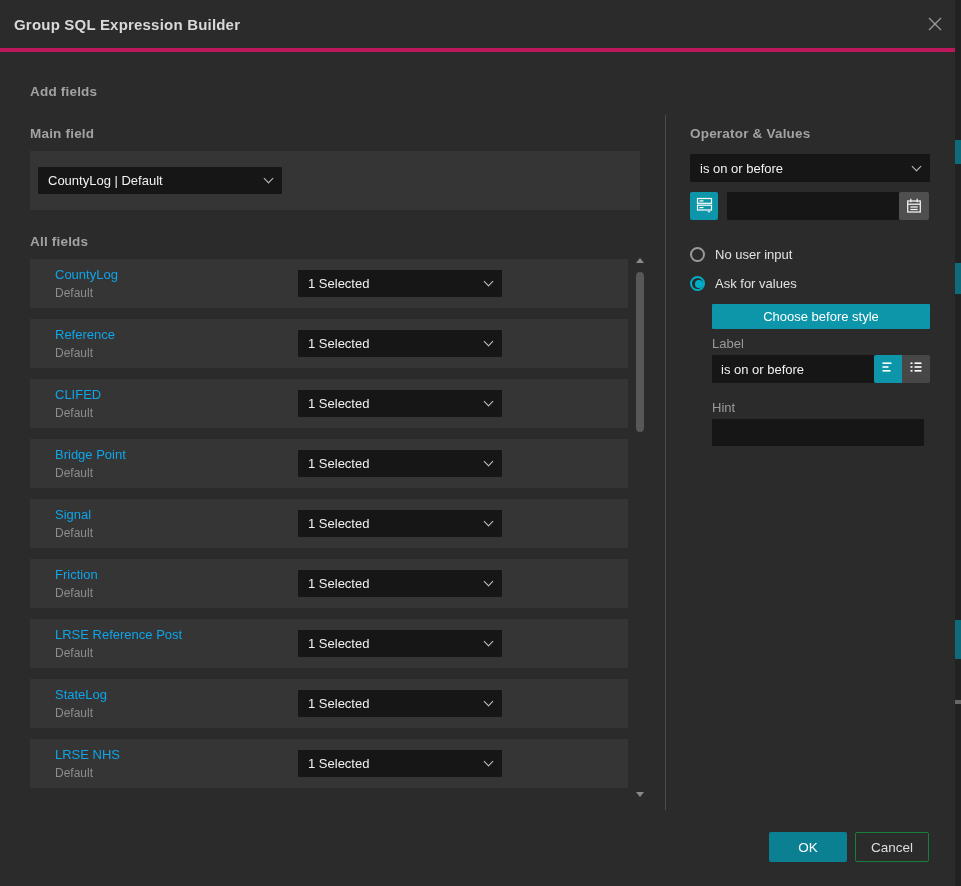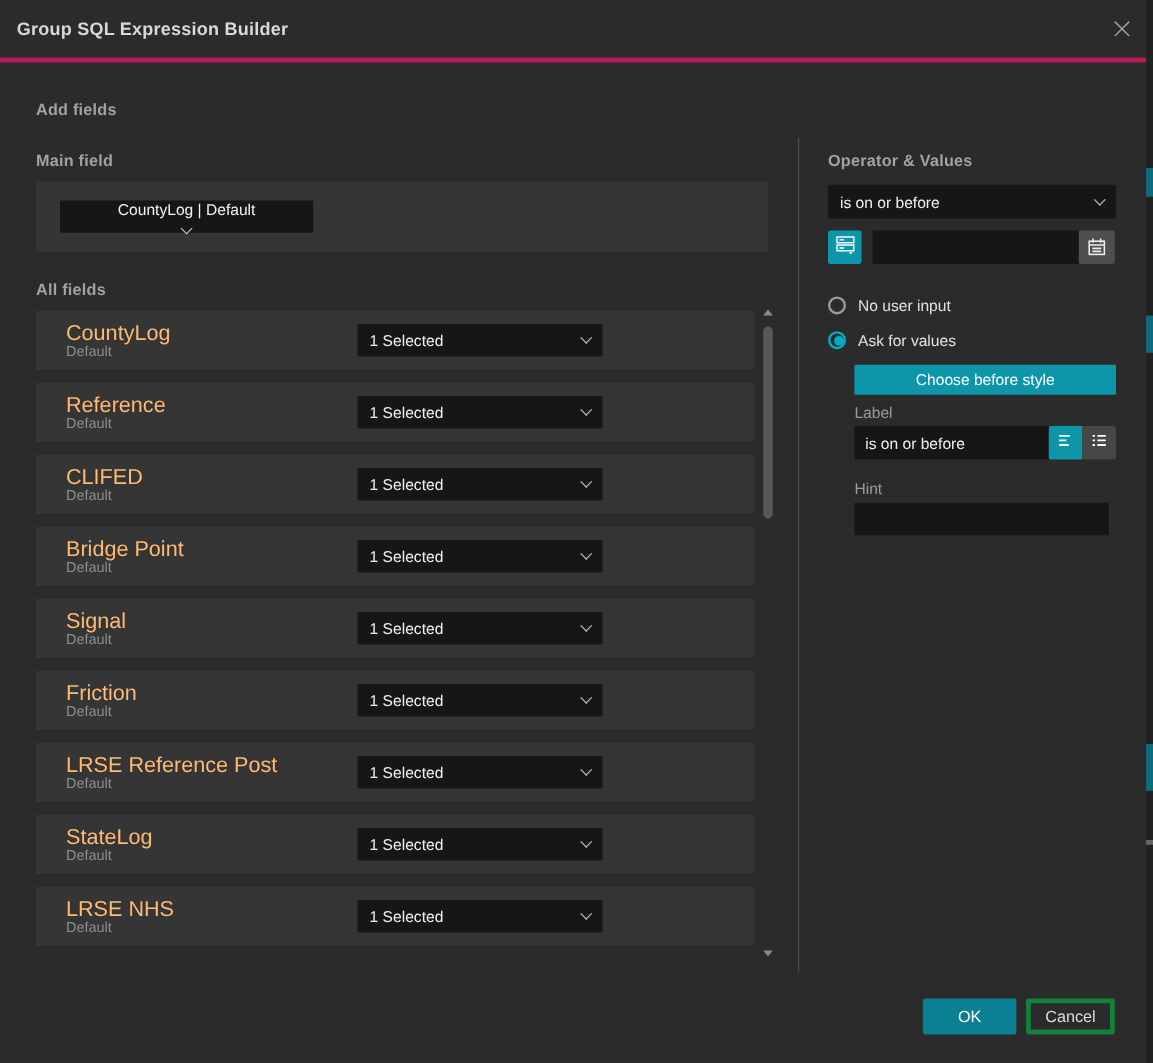--- a/index.html
+++ b/index.html
@@ -14,27 +14,27 @@
   .heading{position:absolute;font-size:13.5px;font-weight:bold;color:#a2a2a2;letter-spacing:.2px;}
   
   .dd{background:#161616;display:flex;align-items:center;padding:0 10px;cursor:pointer;border-radius:1px;}
   .dd-text{font-size:13px;color:#f1f1f1;white-space:nowrap;flex:1;}
   .chev{width:7px;height:7px;border-right:1.6px solid #c4c4c4;border-bottom:1.6px solid #c4c4c4;
         transform:rotate(45deg);margin-top:-4px;flex:none;}
   .tinput{background:#161616;border:none;outline:none;color:#f1f1f1;font-size:13px;
           font-family:"Liberation Sans",sans-serif;padding:0 9px;border-radius:1px;}
   
   .main-field-box{position:absolute;left:30px;top:151px;width:610px;height:59px;background:#353535;}
-  .dd-layer{position:absolute;left:20px;top:16px;width:211px;height:27px;flex-direction:column;}
+  .dd-layer{position:absolute;left:8px;top:16px;width:244px;height:27px;}
   .dd-field{position:absolute;left:266px;top:16px;width:206px;height:27px;gap:9px;}
   .cal-amber{color:var(--calendar-amber,#f3b13f);display:flex;flex:none;}
   
   .list{position:absolute;left:30px;top:259px;width:598px;}
   .row{height:49px;background:#353535;margin-bottom:11px;position:relative;}
-  .row-name{position:absolute;left:25px;top:8px;font-size:18px;color:#fdba74;}
+  .row-name{position:absolute;left:25px;top:8px;font-size:13px;color:#0ea5e9;}
   .row-sub{position:absolute;left:25px;top:27px;font-size:12px;color:#8d8d8d;}
   .row-dd{position:absolute;left:268px;top:11px;width:204px;height:27px;}
   
   .sb-thumb{position:absolute;left:636px;top:272px;width:8px;height:160px;background:#585858;border-radius:4px;cursor:pointer;}
   .sb-arrow{position:absolute;left:636px;width:0;height:0;border-left:4px solid transparent;border-right:4px solid transparent;cursor:pointer;}
   .sb-up{top:258px;border-bottom:5px solid #8a8a8a;}
   .sb-down{top:792px;border-top:5px solid #8a8a8a;}
   
   .vdivider{position:absolute;left:665px;top:115px;width:1px;height:695px;background:#4c4c4c;}
   .op-dd{position:absolute;left:690px;top:154px;width:240px;height:28px;}
@@ -53,21 +53,21 @@
         color:#fff;font-size:13px;display:flex;align-items:center;justify-content:center;border-radius:1px;cursor:pointer;}
   .small-label{position:absolute;font-size:13px;color:#9a9a9a;}
   .label-input{position:absolute;left:712px;top:355px;width:162px;height:28px;}
   .seg{position:absolute;top:355px;width:28px;height:28px;}
   .seg-left{left:874px;background:var(--accent,#0d96aa);border-radius:2px 0 0 2px;}
   .seg-right{left:902px;background:#474747;border-radius:0 2px 2px 0;}
   .hint-input{position:absolute;left:712px;top:419px;width:212px;height:27px;}
   
   .ok-btn{position:absolute;left:769px;top:832px;width:78px;height:30px;background:var(--ok-button,#0b8092);
         color:#fff;font-size:13.5px;display:flex;align-items:center;justify-content:center;border-radius:2px;cursor:pointer;}
-  .cancel-btn{position:absolute;left:855px;top:832px;width:74px;height:30px;border:4px solid #15803d;color:#dedede;
+  .cancel-btn{position:absolute;left:855px;top:832px;width:74px;height:30px;border:1px solid #15803d;color:#dedede;
         font-size:13.5px;display:flex;align-items:center;justify-content:center;border-radius:2px;cursor:pointer;background:transparent;}
   
   .edge{position:absolute;left:955px;top:0;width:6px;height:886px;background:#222;}
   .edge-seg{position:absolute;left:0;width:6px;}
 </style>
 </head>
 <body>
 
 <div class="page">
 

